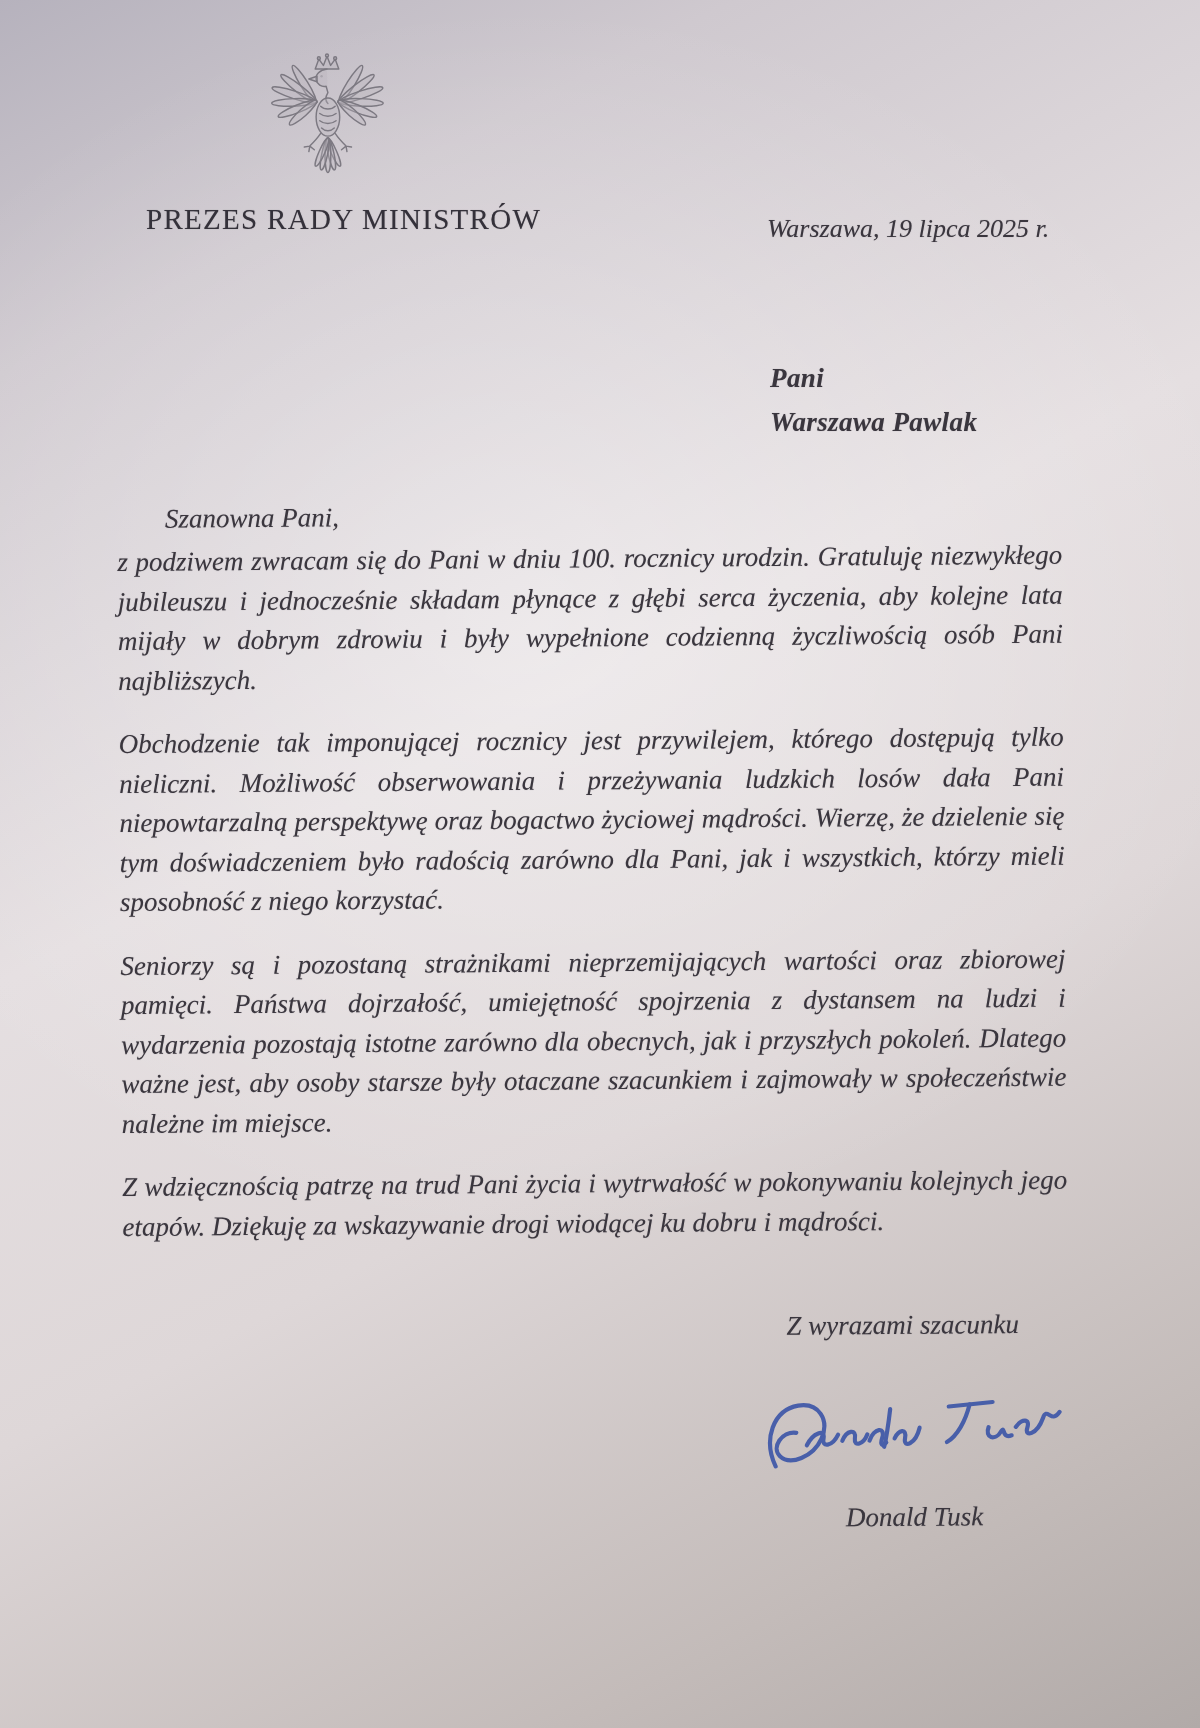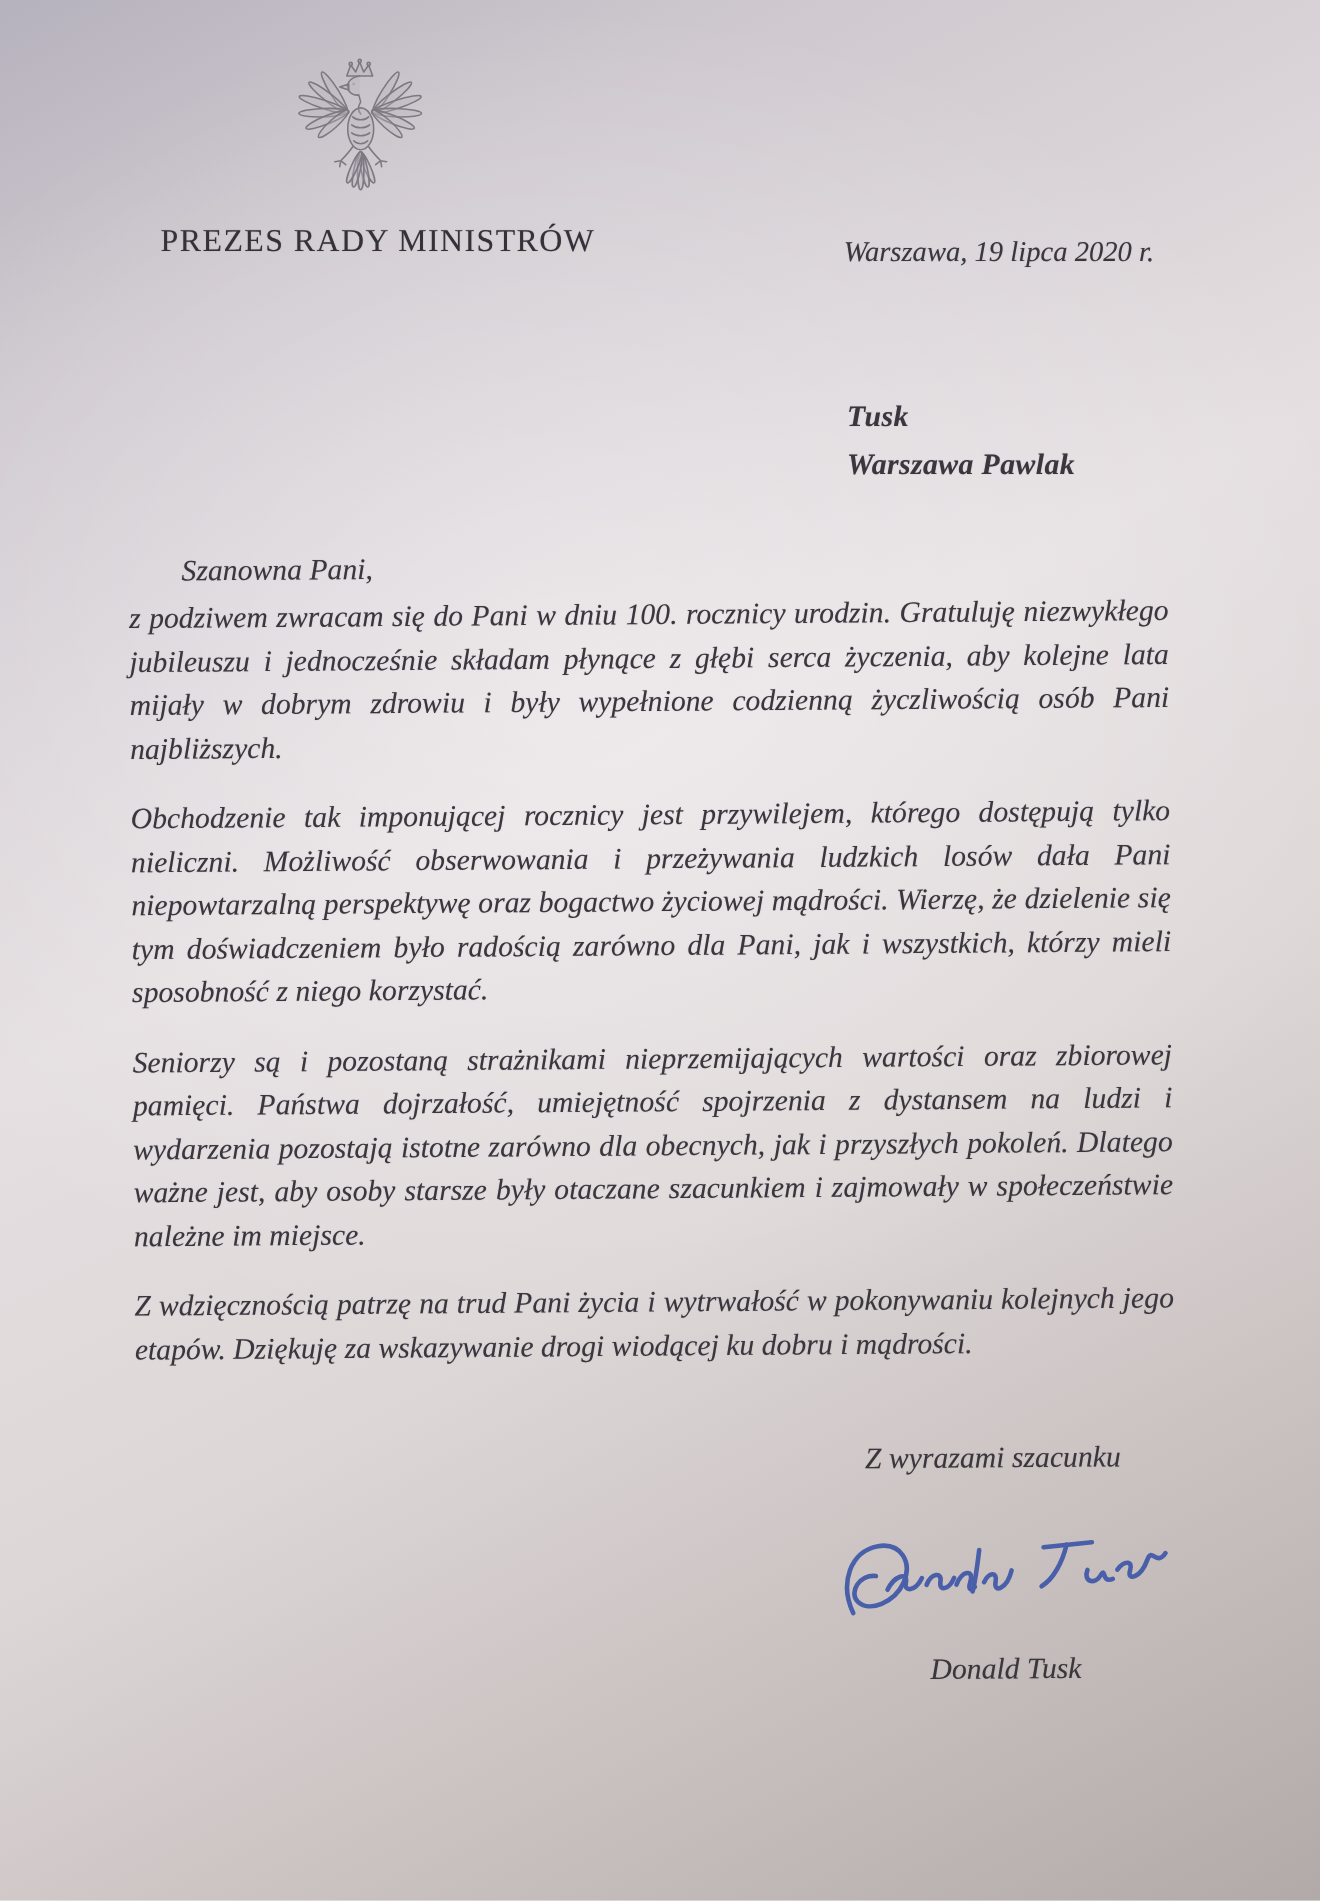--- a/index.html
+++ b/index.html
@@ -138,24 +138,24 @@
         <ellipse transform="rotate(114)" cx="16" cy="0" rx="17" ry="3.2"></ellipse>
       </g>
 
       <path d="M58,92 C54,98 50,102 46,106 M46,106 l-6,1 M46,106 l-1,6 M46,106 l5,4" fill="none"></path>
       <path d="M74,92 C78,98 82,102 86,106 M86,106 l6,1 M86,106 l1,6 M86,106 l-5,4" fill="none"></path>
     </g>
   </svg>
 
   <div class="sender-title ink">PREZES RADY MINISTRÓW</div>
 
-  <div class="place-date ink">Warszawa, 19 lipca 2020 r.</div>
+  <div class="place-date ink">Warszawa, 19 lipca 2025 r.</div>
 
   <div class="recipient ink">
-    <div>Tusk</div>
+    <div>Pani</div>
     <div>Warszawa Pawlak</div>
   </div>
 
   <div class="lower">
     <div class="salutation ink">Szanowna Pani,</div>
 
     <div class="body-text ink">
       <p>z podziwem zwracam się do Pani w dniu 100. rocznicy urodzin. Gratuluję niezwykłego jubileuszu i jednocześnie składam płynące z głębi serca życzenia, aby kolejne lata mijały w dobrym zdrowiu i były wypełnione codzienną życzliwością osób Pani najbliższych.</p>
       <p>Obchodzenie tak imponującej rocznicy jest przywilejem, którego dostępują tylko nieliczni. Możliwość obserwowania i przeżywania ludzkich losów dała Pani niepowtarzalną perspektywę oraz bogactwo życiowej mądrości. Wierzę, że dzielenie się tym doświadczeniem było radością zarówno dla Pani, jak i wszystkich, którzy mieli sposobność z niego korzystać.</p>
       <p>Seniorzy są i pozostaną strażnikami nieprzemijających wartości oraz zbiorowej pamięci. Państwa dojrzałość, umiejętność spojrzenia z dystansem na ludzi i wydarzenia pozostają istotne zarówno dla obecnych, jak i przyszłych pokoleń. Dlatego ważne jest, aby osoby starsze były otaczane szacunkiem i zajmowały w społeczeństwie należne im miejsce.</p>

